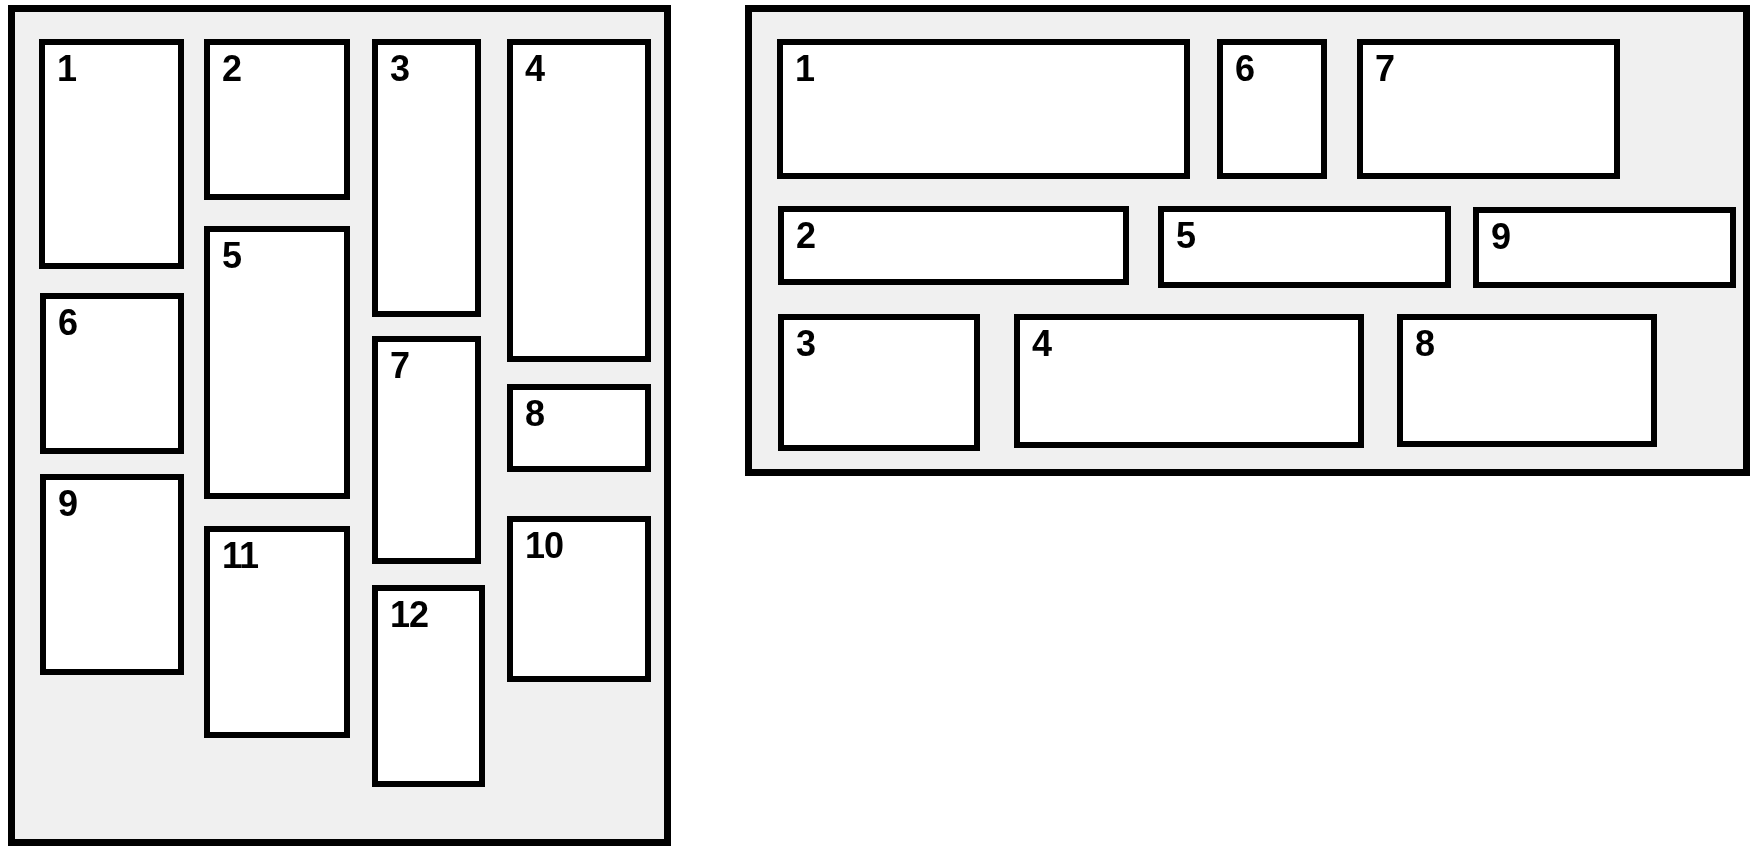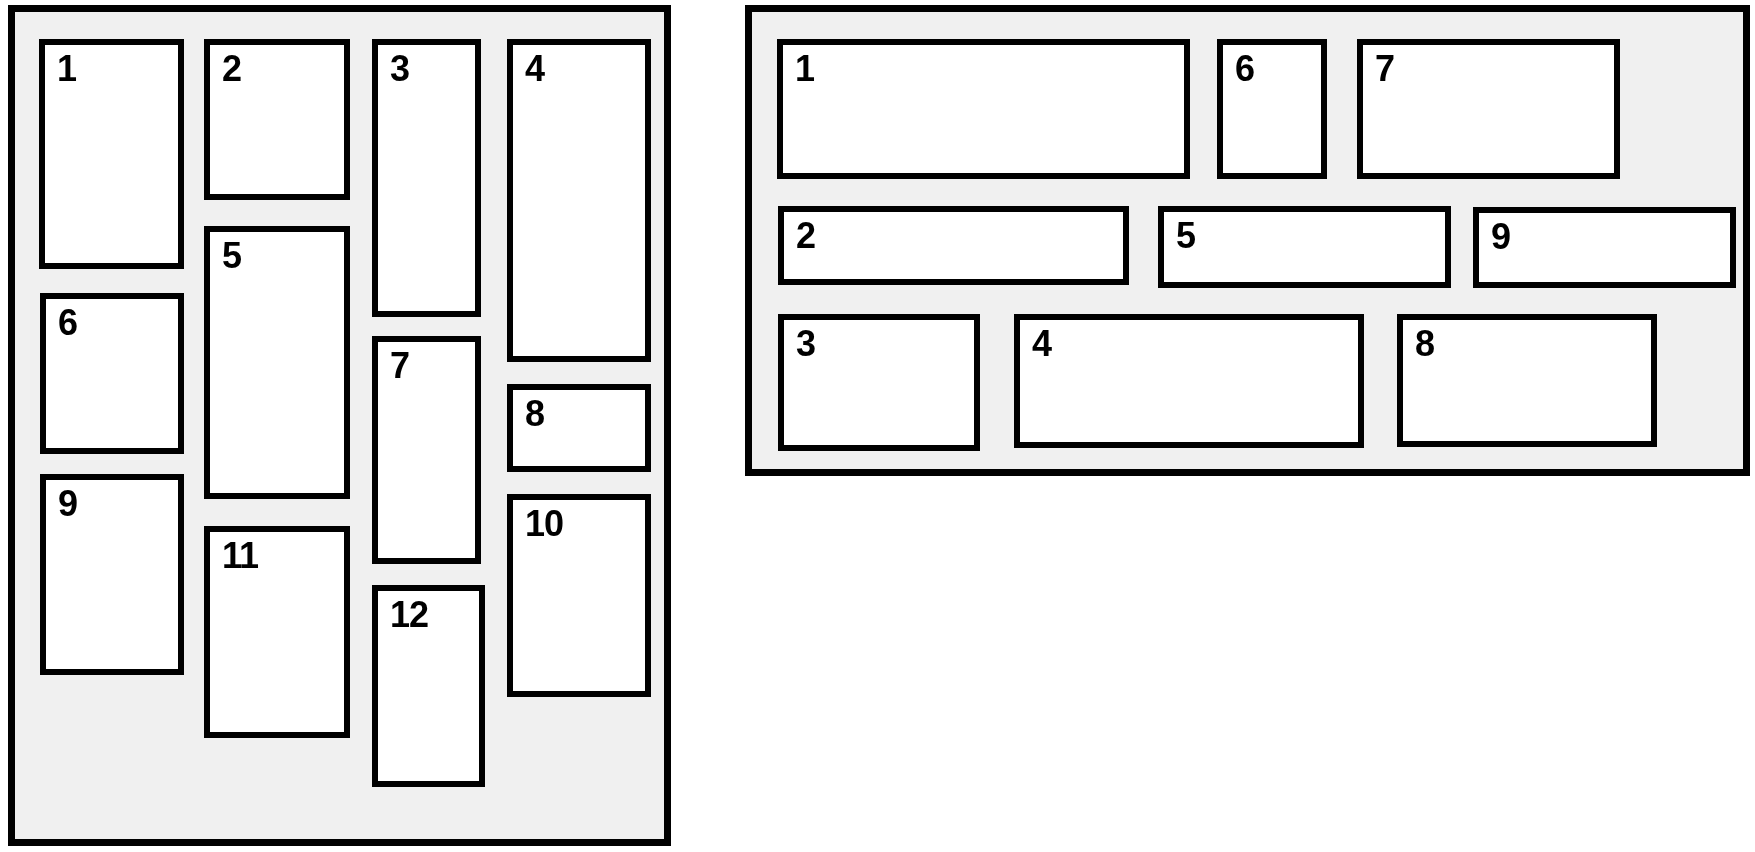--- a/index.html
+++ b/index.html
@@ -62,21 +62,21 @@
       </div>
       <div class="card" style="left: 357px; top: 324px; width: 109px; height: 228px; background: rgb(255, 255, 255); border-color: rgb(0, 0, 0);">
         <span class="label" style="color: rgb(0, 0, 0);">7</span>
       </div>
       <div class="card" style="left: 492px; top: 372px; width: 144px; height: 88px; background: rgb(255, 255, 255); border-color: rgb(0, 0, 0);">
         <span class="label" style="color: rgb(0, 0, 0);">8</span>
       </div>
       <div class="card" style="left: 25px; top: 462px; width: 144px; height: 201px; background: rgb(255, 255, 255); border-color: rgb(0, 0, 0);">
         <span class="label" style="color: rgb(0, 0, 0);">9</span>
       </div>
-      <div class="card" style="left: 492px; top: 482px; width: 144px; height: 203px; background: rgb(255, 255, 255); border-color: rgb(0, 0, 0);">
+      <div class="card" style="left: 492px; top: 504px; width: 144px; height: 166px; background: rgb(255, 255, 255); border-color: rgb(0, 0, 0);">
         <span class="label" style="color: rgb(0, 0, 0);">10</span>
       </div>
       <div class="card" style="left: 189px; top: 514px; width: 146px; height: 212px; background: rgb(255, 255, 255); border-color: rgb(0, 0, 0);">
         <span class="label" style="color: rgb(0, 0, 0);">11</span>
       </div>
       <div class="card" style="left: 357px; top: 573px; width: 113px; height: 202px; background: rgb(255, 255, 255); border-color: rgb(0, 0, 0);">
         <span class="label" style="color: rgb(0, 0, 0);">12</span>
       </div>
     </div>
   <div class="panel" style="left: 745px; top: 5px; width: 1005px; height: 471px; background: rgb(240, 240, 240); border-color: rgb(0, 0, 0);">

